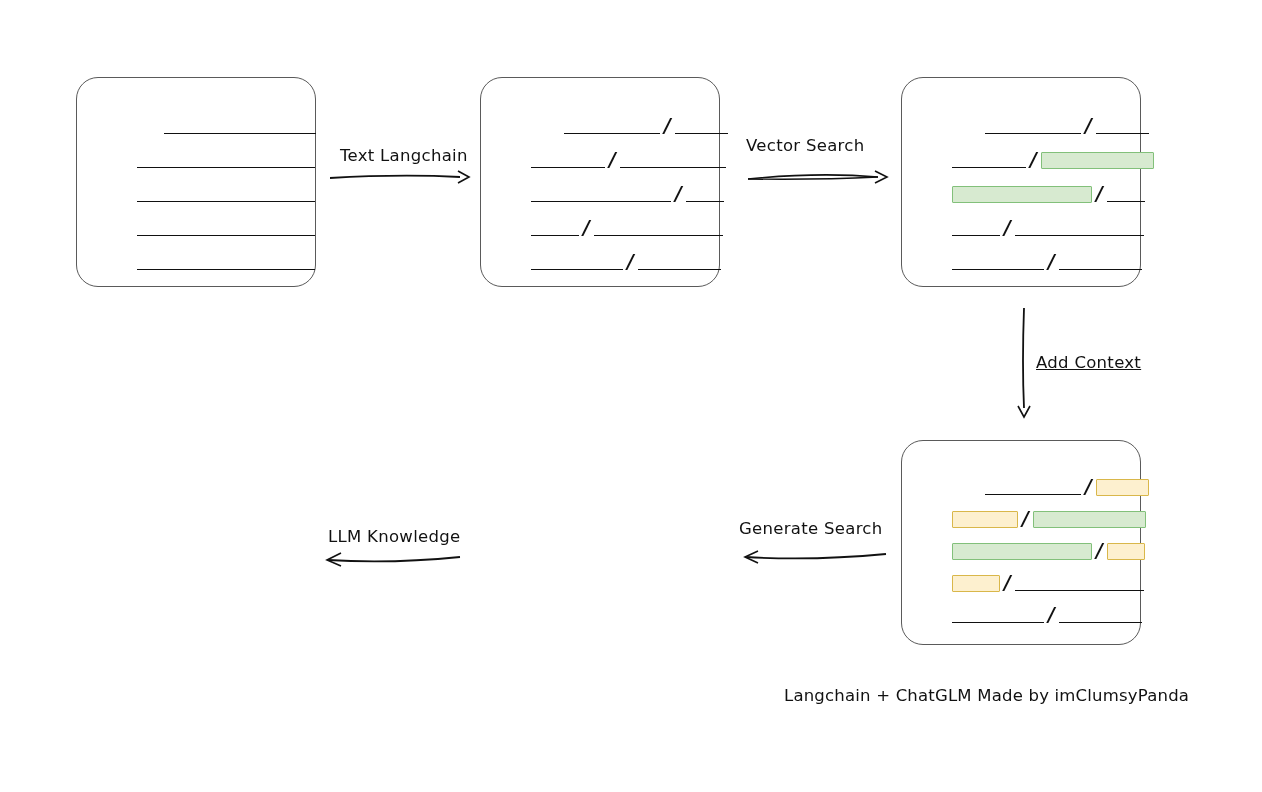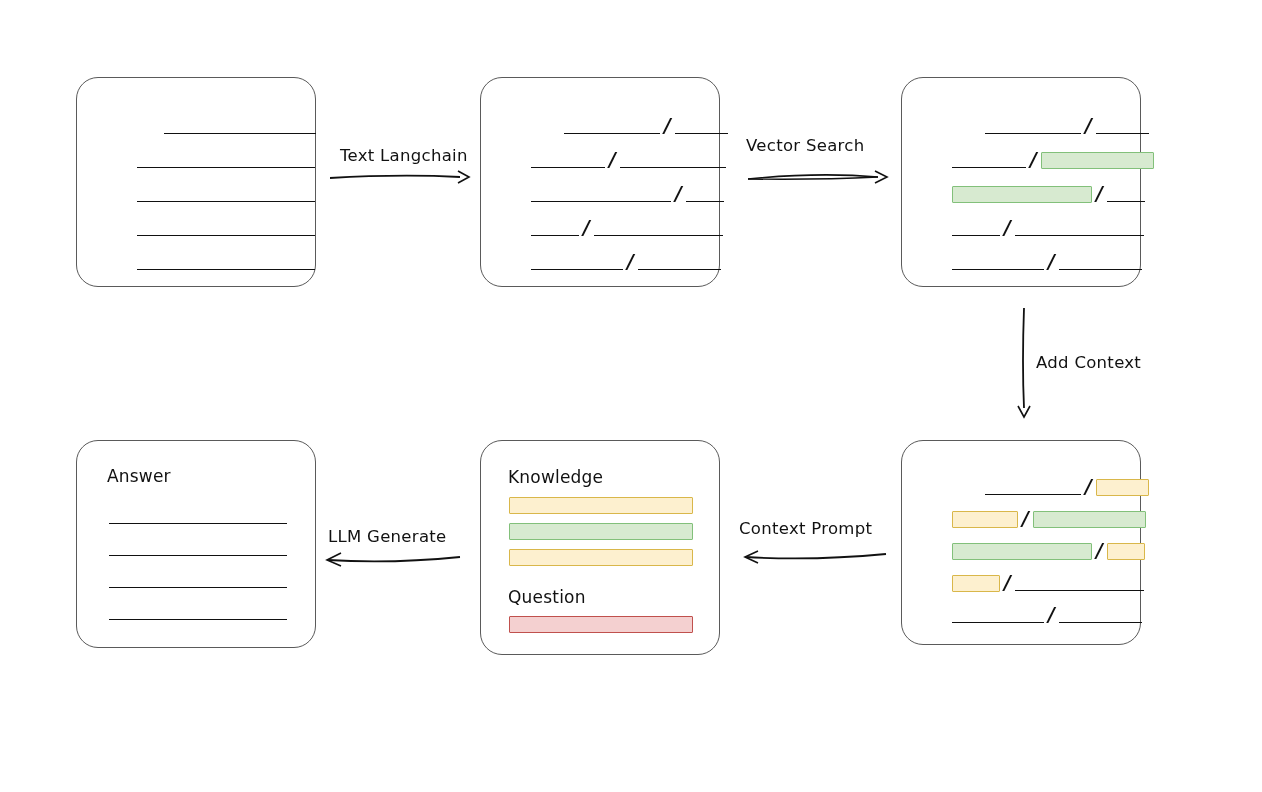--- a/index.html
+++ b/index.html
@@ -191,21 +191,21 @@
           <div class="seg-line" style="width: 129px;"></div>
         </div>
         <div class="row" style="left: 50px; top: 174px;">
           <div class="seg-line" style="width: 92px;"></div>
           <div class="slash">/</div>
           <div class="seg-line" style="width: 83px;"></div>
         </div>
       </div>
   </div>
 
-  <div class="arrow-label" style="left:1036px; top:353px;">Add Context</div>
+  <div class="arrow-label" style="left:1036px; top:353px;text-decoration:underline;">Add Context</div>
   <svg class="arrow" style="left:1014px; top:308px;" width="20" height="110" viewBox="0 0 20 110">
     <path d="M10,0 Q8,55 10,100" stroke="#111111" stroke-width="1.8" fill="none"></path>
     <path d="M4,98 L10,109 L16,98" stroke="#111111" stroke-width="1.6" fill="none"></path>
   </svg>
 
   <div class="box" style="left:901px; top:440px; width:240px; height:205px;">
     <div class="rows">
         <div class="row" style="left: 83px; top: 36px;">
           <div class="seg-line" style="width: 96px;"></div>
           <div class="slash">/</div>
@@ -227,49 +227,29 @@
           <div class="seg-line" style="width: 129px;"></div>
         </div>
         <div class="row" style="left: 50px; top: 164px;">
           <div class="seg-line" style="width: 92px;"></div>
           <div class="slash">/</div>
           <div class="seg-line" style="width: 83px;"></div>
         </div>
       </div>
   </div>
 
-  <div class="arrow-label" style="left:739px; top:519px;">Context Prompt</div>
+  <div class="arrow-label" style="left:739px; top:519px;">Generate Search</div>
   <svg class="arrow" style="left:738px; top:548px;" width="148" height="18" viewBox="0 0 148 18">
     <path d="M148,6 Q74,13 8,9" stroke="#111111" stroke-width="1.8" fill="none"></path>
     <path d="M20,3 L7,9 L20,15" stroke="#111111" stroke-width="1.6" fill="none"></path>
   </svg>
 
-  <div class="box" style="left:480px; top:440px; width:240px; height:215px;">
-    <div class="box-label" style="left:27px; top:26px;">Knowledge</div>
-    <div>
-        <div class="bar chip-yellow" style="left: 28px; top: 56px; width: 184px; height: 17px;"></div>
-        <div class="bar chip-green" style="left: 28px; top: 82px; width: 184px; height: 17px;"></div>
-        <div class="bar chip-yellow" style="left: 28px; top: 108px; width: 184px; height: 17px;"></div>
-      </div>
-    <div class="box-label" style="left:27px; top:146px;">Question</div>
-    <div>
-        <div class="bar chip-red" style="left: 28px; top: 175px; width: 184px; height: 17px;"></div>
-      </div>
-  </div>
-
-  <div class="arrow-label" style="left:328px; top:527px;">LLM Generate</div>
+
+  <div class="arrow-label" style="left:328px; top:527px;">LLM Knowledge</div>
   <svg class="arrow" style="left:320px; top:550px;" width="140" height="18" viewBox="0 0 140 18">
     <path d="M140,7 Q70,14 8,10" stroke="#111111" stroke-width="1.8" fill="none"></path>
     <path d="M21,3 L7,10 L21,16" stroke="#111111" stroke-width="1.6" fill="none"></path>
   </svg>
 
-  <div class="box" style="left:76px; top:440px; width:240px; height:208px;">
-    <div class="box-label" style="left:30px; top:25px;">Answer</div>
-    <div class="rows">
-        <div class="plainline" style="left: 32px; top: 82px; width: 178px;"></div>
-        <div class="plainline" style="left: 32px; top: 114px; width: 178px;"></div>
-        <div class="plainline" style="left: 32px; top: 146px; width: 178px;"></div>
-        <div class="plainline" style="left: 32px; top: 178px; width: 178px;"></div>
-      </div>
-  </div>
-
+
+  <div class="caption" style="left:784px; top:686px;">Langchain + ChatGLM Made by imClumsyPanda</div>
 
 </div>
 
 </body></html>

